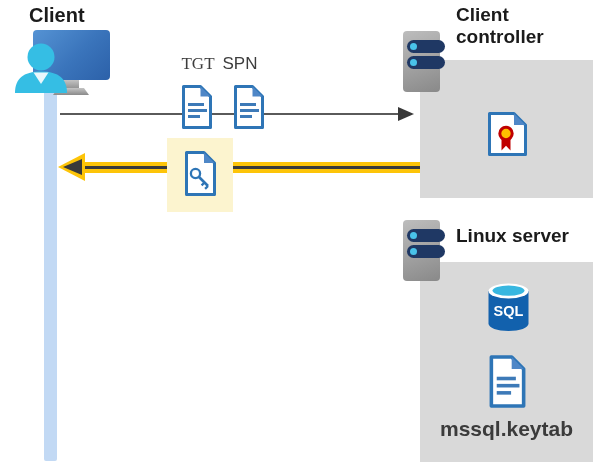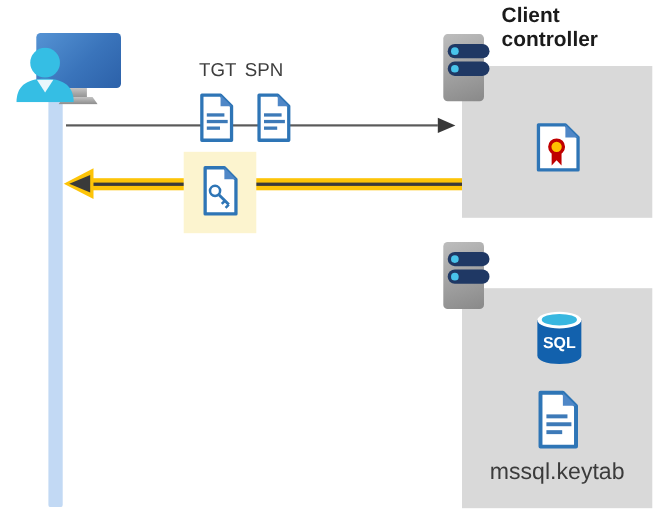--- a/index.html
+++ b/index.html
@@ -41,32 +41,33 @@
   .y-shaft{left:83px;top:162px;width:337px;height:11px;background:#fdc408;z-index:1;}
   .y-core{left:83px;top:166px;width:337px;height:3px;background:#3a3a3a;z-index:1;}
   .y-head-outer{left:58px;top:153px;width:0;height:0;z-index:1;
     border-right:27px solid #fdc408;border-top:14px solid transparent;border-bottom:14px solid transparent;}
   .y-head-inner{left:63px;top:159px;width:0;height:0;z-index:1;
     border-right:19px solid #3a3a3a;border-top:8px solid transparent;border-bottom:8px solid transparent;}
 
   .highlight-box{left:167px;top:138px;width:66px;height:74px;background:#fcf4cf;z-index:2;}
 
   .icon{z-index:5;}
-  .tgt-label{left:170px;top:54px;width:56px;}
+  .tgt-label{left:170px;top:54px;width:56px;font-family:Liberation Serif, serif;}
   .spn-label{left:212px;top:54px;width:56px;}
   .client-label{left:29px;top:4px;font-size:20px;}
   .dc-label{left:456px;top:4px;width:136px;}
   .linux-label{left:456px;top:225px;width:140px;}
-  .keytab-label{left:420px;top:417px;width:173px;text-align:center;font-size:21px;color:#3b3b3b;z-index:2;}
+  .keytab-label{left:420px;top:417px;width:173px;text-align:center;font-size:21px;color:#3b3b3b;z-index:2;font-weight:bold;}
 </style>
 </head>
 <body>
 
 <div class="canvas">
 
+  <div class="abs heading client-label">Client</div>
 
   <div>
     <div class="abs monitor"></div>
     <div class="abs monitor-neck"></div>
     <div class="abs monitor-base"></div>
     <svg class="abs person" width="56" height="50" viewBox="0 0 56 50">
       <circle cx="27" cy="14" r="13.5" fill="#35bee4"></circle>
       <path d="M1 50 C1 36 9 28.5 27 28.5 C45 28.5 53 36 53 50 Z" fill="#35bee4"></path>
       <path d="M19.5 29.5 L27 41 L34.5 29.5 Z" fill="#e9f7fc"></path>
     </svg>
@@ -134,20 +135,21 @@
 
   <div class="abs server-icon" style="left:403px;top:220px">
     <div class="server-body"></div>
     <div class="server-pill" style="top:9px">
         <span class="server-dot"></span>
       </div>
     <div class="server-pill" style="top:25px">
         <span class="server-dot"></span>
       </div>
   </div>
+  <div class="abs heading linux-label">Linux server</div>
 
   <svg class="abs icon" style="left:487px;top:282px" width="43" height="50" viewBox="0 0 43 50">
     <path d="M1.5 9 V41.5 C1.5 45.9 10.3 49 21.5 49 C32.7 49 41.5 45.9 41.5 41.5 V9 Z" fill="#1261ad"></path>
     <ellipse cx="21.5" cy="9" rx="20" ry="7.6" fill="#ffffff"></ellipse>
     <ellipse cx="21.5" cy="8.6" rx="16" ry="5.2" fill="#38b7e0"></ellipse>
     <text x="21.5" y="34" text-anchor="middle" font-size="14.5" font-weight="bold" fill="#ffffff" font-family="Liberation Sans, sans-serif">SQL</text>
   </svg>
 
   <svg class="abs icon" style="left:487px;top:354px" width="41" height="55" viewBox="0 0 32 46">
     <path d="M2.5 2.5 H19.5 L29.5 12.5 V43.5 H2.5 Z" fill="#ffffff" stroke="#2e75b6" stroke-width="3" stroke-linejoin="round"></path>

